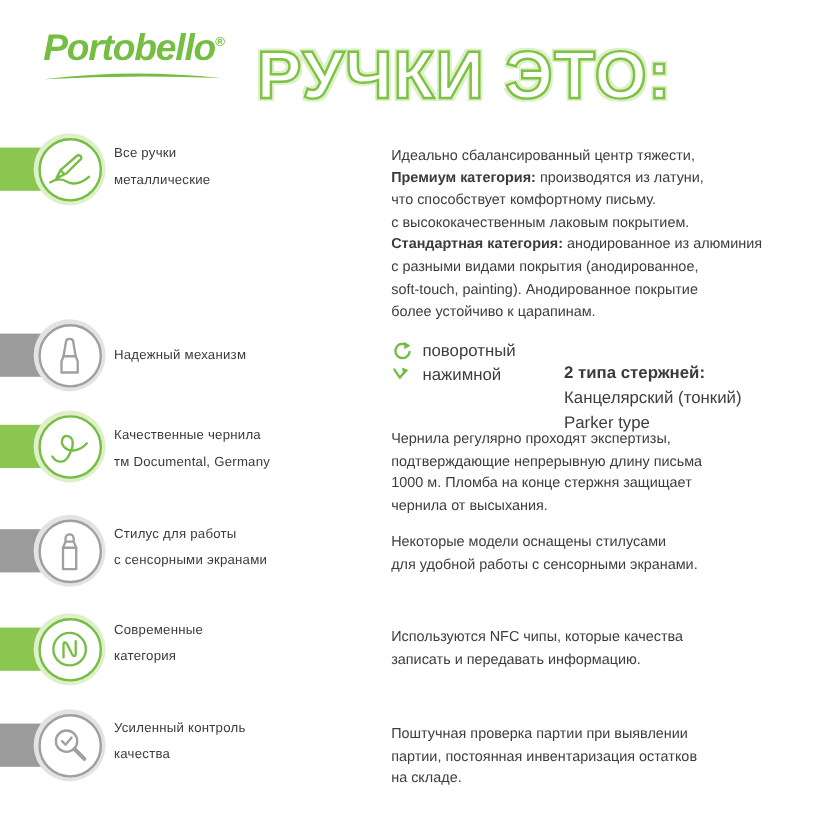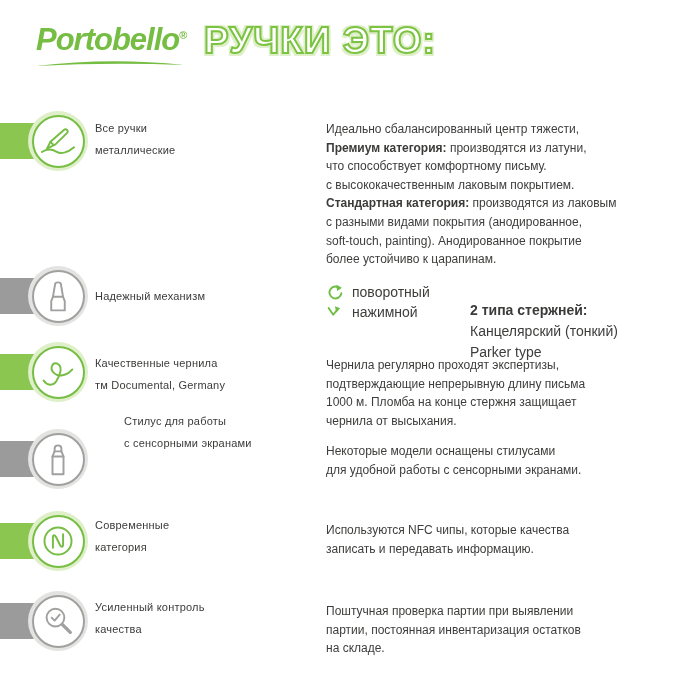--- a/index.html
+++ b/index.html
@@ -10,22 +10,22 @@
     --gray:#A0A09F;--gray-band:#9B9B9B;--gray-glow:#E3E3E2;
     --title-outline:#7CC342;--heading:#3B3B3A;--body:#3D3D3C;--mech-green:#6EBE44;
   }
 
   
   .logo{position:absolute;left:36px;top:24px;width:156px}
   .logo-text{font-style:italic;font-weight:700;font-size:31px;line-height:1.05;color:var(--green);letter-spacing:-1px;white-space:nowrap}
   .logo-reg{font-size:11px;font-style:normal;vertical-align:super;letter-spacing:0}
   .logo-swoosh{display:block;margin-top:0px;margin-left:-4px}
   .page-title{
-    position:absolute;left:204px;top:20px;margin:0;
-    font-size:37px;font-weight:700;letter-spacing:1px;white-space:nowrap;
+    position:absolute;left:204px;top:20px;margin:10px;
+    font-size:56px;font-weight:700;letter-spacing:1px;white-space:nowrap;
     color:#ffffff;-webkit-text-stroke:2px var(--title-outline);
     text-shadow:2.5px 2.5px 0 var(--green-glow),-2.5px 2.5px 0 var(--green-glow),
                 2.5px -2.5px 0 var(--green-glow),-2.5px -2.5px 0 var(--green-glow);
   }
 
   
   .row{position:absolute;left:0;top:0;width:700px;height:0}
   .band{position:absolute;left:0;width:47px;height:36px}
   .row.green .band{background:var(--green-band)}
   .row.gray  .band{background:var(--gray-band)}
@@ -72,21 +72,21 @@
             <path d="M7 39 C13 35 19 35.5 24 38.5 C29 41.5 37 40.5 45 33.5"></path>
           </svg>
         </div>
       </div>
       <h3 class="heading" style="top: 117px;"><span>Все ручки</span><br><span>металлические</span></h3>
       <div class="body" style="top: 120px;">
         <div class="line"><span>Идеально сбалансированный центр тяжести,</span></div>
         <div class="line"><b>Премиум категория:</b><span> производятся из латуни,</span></div>
         <div class="line"><span>что способствует комфортному письму.</span></div>
         <div class="line"><span>с высококачественным лаковым покрытием.</span></div>
-        <div class="line"><b>Стандартная категория:</b><span> производятся из лаковым</span></div>
+        <div class="line"><b>Стандартная категория:</b><span> анодированное из алюминия</span></div>
         <div class="line"><span>с разными видами покрытия (анодированное,</span></div>
         <div class="line"><span>soft-touch, painting). Анодированное покрытие</span></div>
         <div class="line"><span>более устойчиво к царапинам.</span></div>
       </div>
     </div>
     <div class="row gray">
       <div class="band" style="top: 278px;"></div>
       <div class="circle" style="top: 266px;">
         <div class="circle-inner">
           <svg class="row-icon" viewBox="0 0 52 52" width="44" height="44">
@@ -139,21 +139,21 @@
       <div class="band" style="top: 441px;"></div>
       <div class="circle" style="top: 429px;">
         <div class="circle-inner">
           <svg class="row-icon" viewBox="0 0 52 52" width="44" height="44">
             <path d="M22 14 C22 8.5 30 8.5 30 14 L30 17 L32.5 23 L32.5 44 L19.5 44 L19.5 23 L22 17 Z"></path>
             <path d="M22 17 L30 17"></path>
             <path d="M19.5 23 L32.5 23"></path>
           </svg>
         </div>
       </div>
-      <h3 class="heading" style="top: 410px; margin-left: 29px;"><span>Стилус для работы</span><br><span>с сенсорными экранами</span></h3>
+      <h3 class="heading" style="top: 434px;"><span>Стилус для работы</span><br><span>с сенсорными экранами</span></h3>
       <div class="body" style="top: 442px;">
         <div class="line"><span>Некоторые модели оснащены стилусами</span></div>
         <div class="line"><span>для удобной работы с сенсорными экранами.</span></div>
       </div>
     </div>
     <div class="row green">
       <div class="band" style="top: 523px;"></div>
       <div class="circle" style="top: 511px;">
         <div class="circle-inner">
           <svg class="row-icon" viewBox="0 0 52 52" width="44" height="44">

